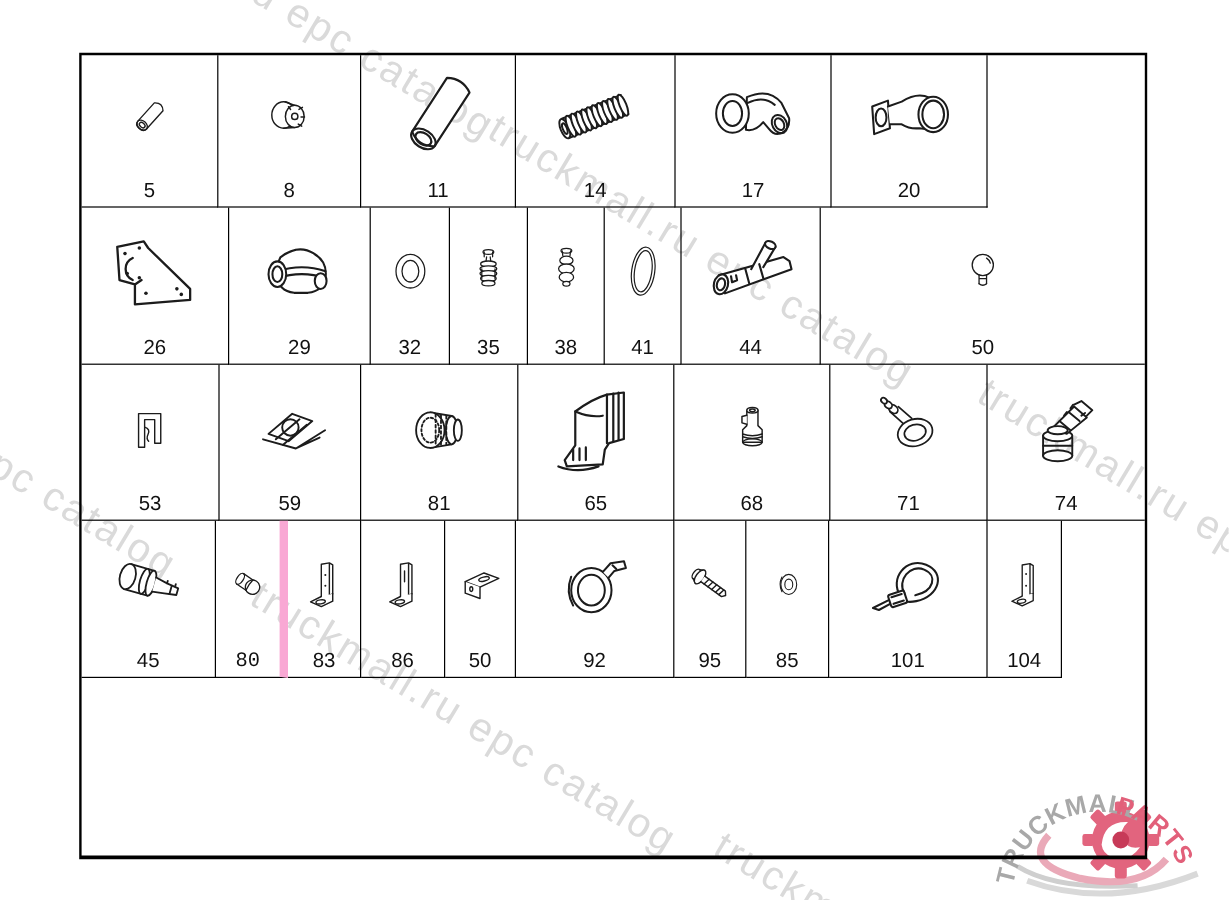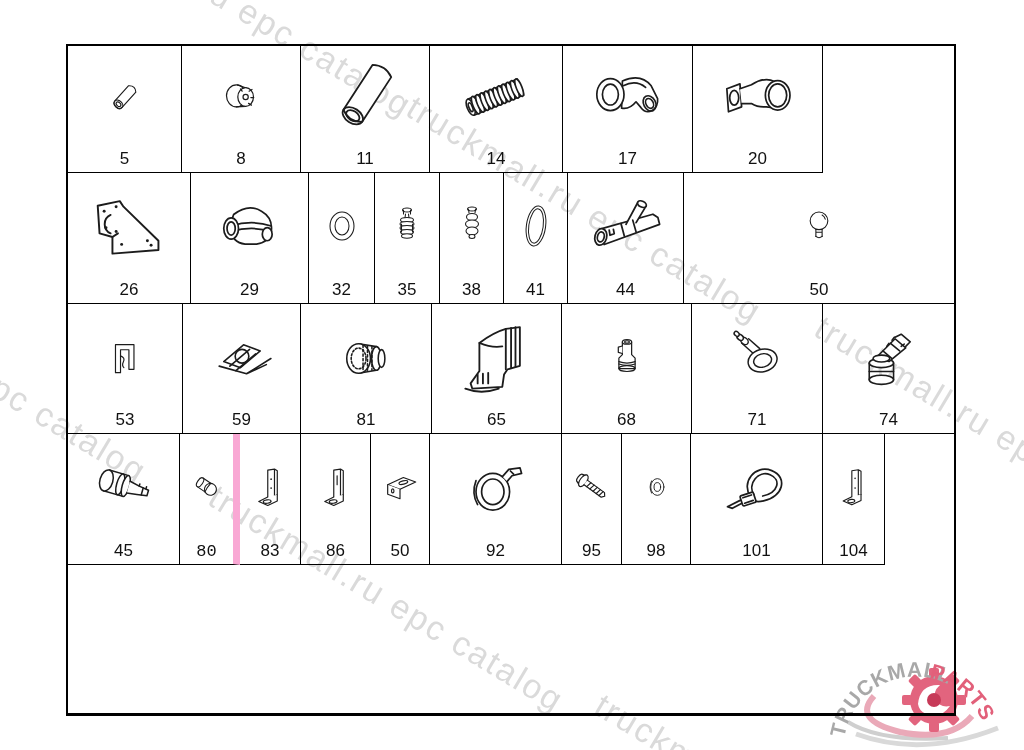--- a/index.html
+++ b/index.html
@@ -447,21 +447,21 @@
       <div class="num">95</div>
     </div>
     <div class="cell" style="width:69px">
       <div class="draw">
         <svg class="ln" width="44" height="44" viewBox="0 0 100 100">
           <path d="M40 36 Q33 50 40 64"></path>
           <ellipse class="wf" cx="53" cy="50" rx="15" ry="19"></ellipse>
           <ellipse cx="53" cy="50" rx="7.5" ry="10"></ellipse>
         </svg>
       </div>
-      <div class="num">98</div>
+      <div class="num">85</div>
     </div>
     <div class="cell" style="width:132px">
       <div class="draw">
         <svg class="ln" width="96" height="82" viewBox="0 0 100 100">
           <path class="wf" d="M42 62 C30 44 48 22 68 30 C88 38 82 62 58 67 C48 69 45 67 42 62 Z"></path>
           <path d="M46 59 C38 46 52 29 66 35 C80 41 76 57 57 61"></path>
           <g transform="rotate(-18 40 66)">
             <rect class="wf" x="31" y="58" width="17" height="13" rx="2"></rect>
             <path d="M34 61 L45 61 M34 68 L45 68"></path>
           </g>

